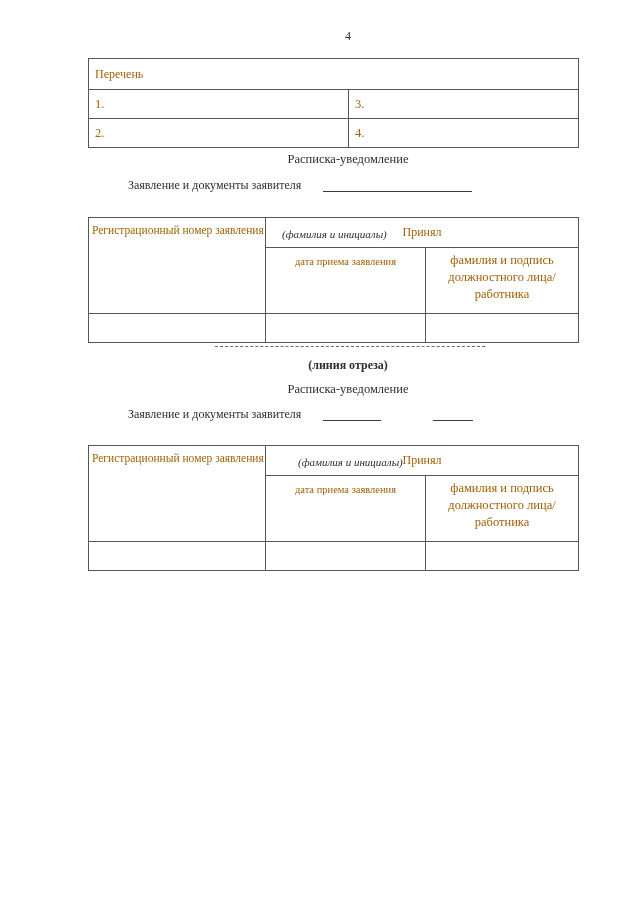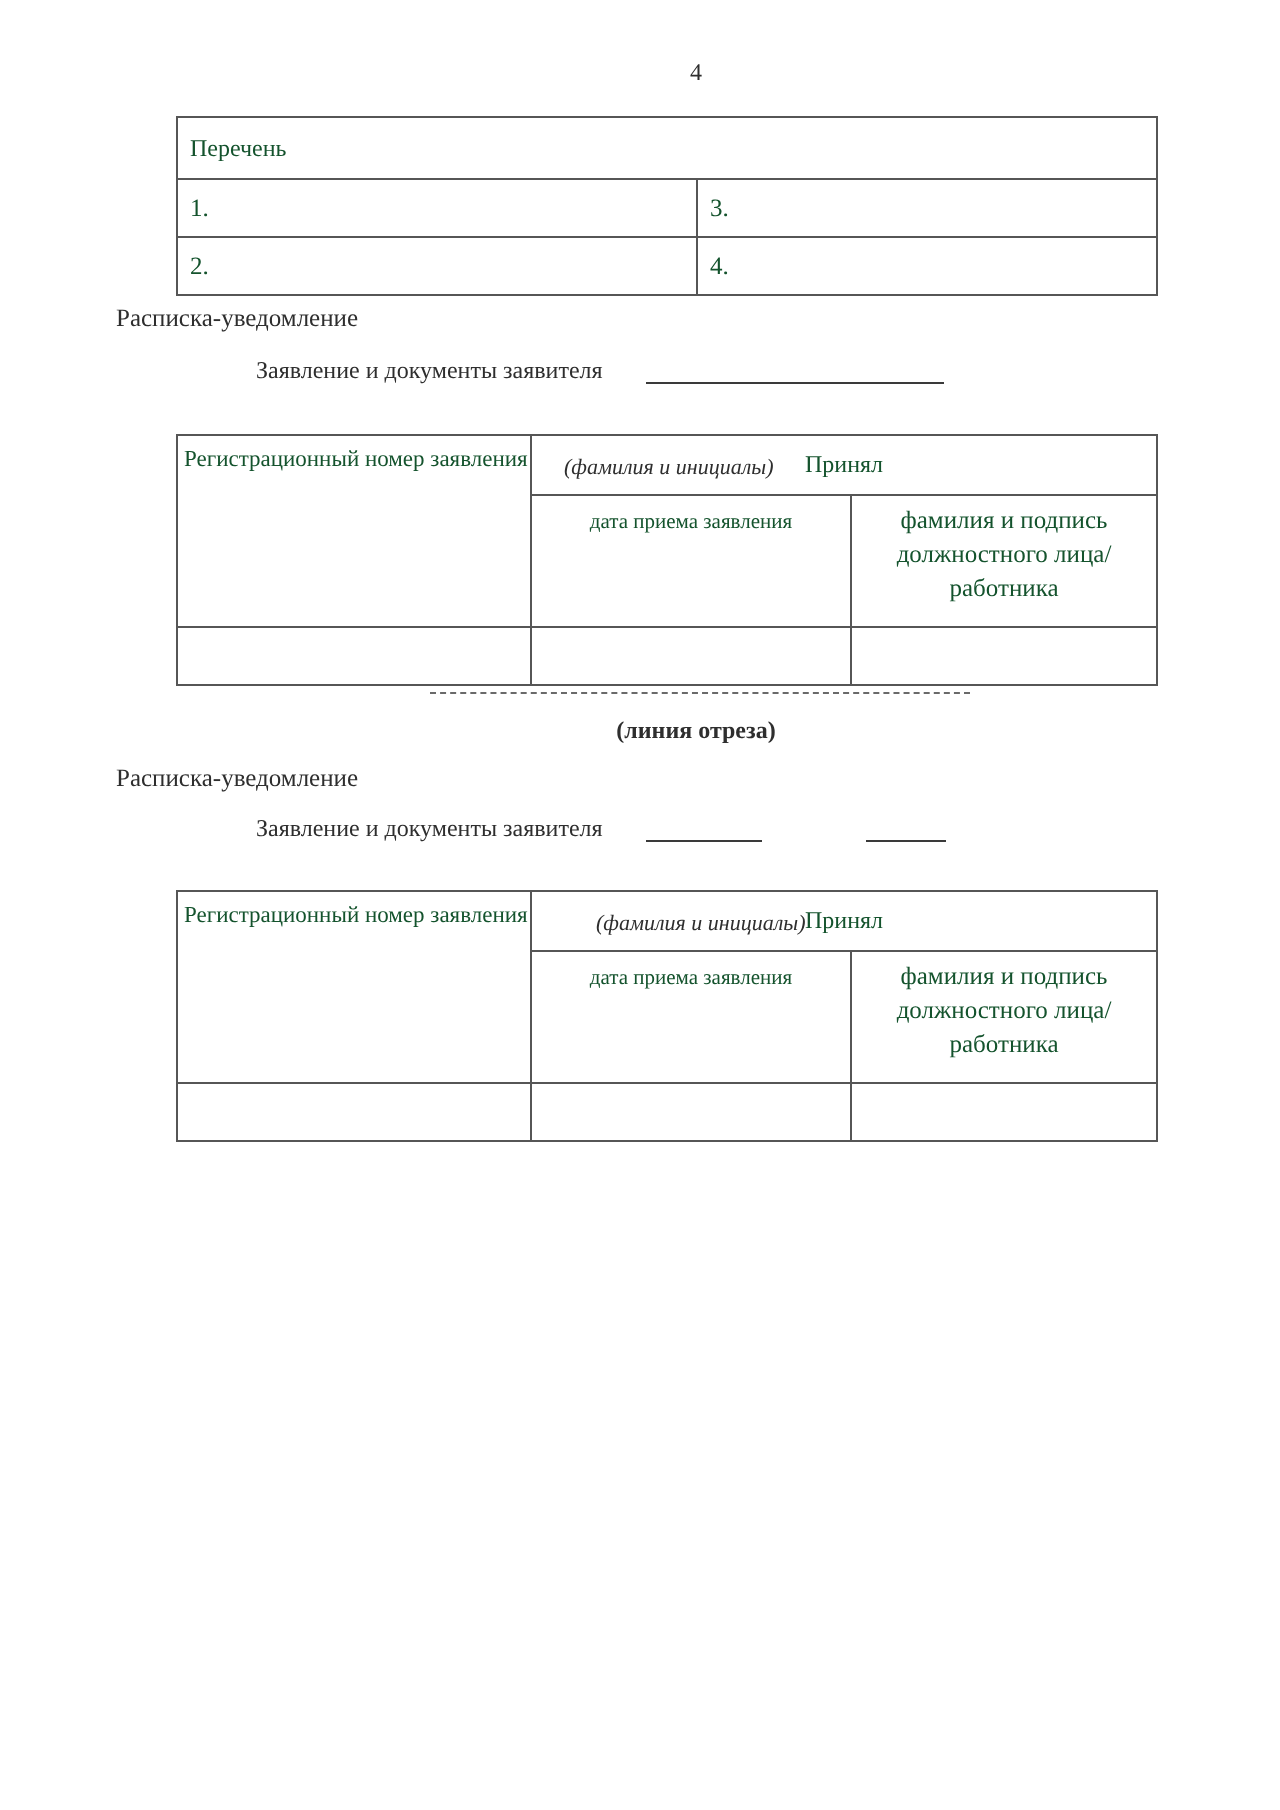--- a/index.html
+++ b/index.html
@@ -23,34 +23,34 @@
     text-align: center; font-size: 12px;
   }
 
   table {
     position: absolute;
     border-collapse: collapse;
     table-layout: fixed;
   }
   td {
     border: 1px solid #565656;
-    color: #14532d;
+    color: #a16207;
     overflow: hidden;
   }
 
   
   .perechen { left: 88px; top: 58px; width: 490px; }
   .perechen td { padding: 2px 6px; }
   .perechen .hdr td { height: 26px; font-size: 12px; vertical-align: middle; }
   .perechen .num-row td { height: 24px; font-size: 12.5px; vertical-align: middle; }
 
   
   .title {
     left: 58px; width: 580px;
-    text-align: left; font-size: 12.5px;
+    text-align: center; font-size: 12.5px;
   }
   .t1 { top: 152px; }
   .t2 { top: 382px; }
 
   .fill-line {
     display: flex;
     align-items: flex-end;
     font-size: 12px;
     white-space: nowrap;
     gap: 22px;

